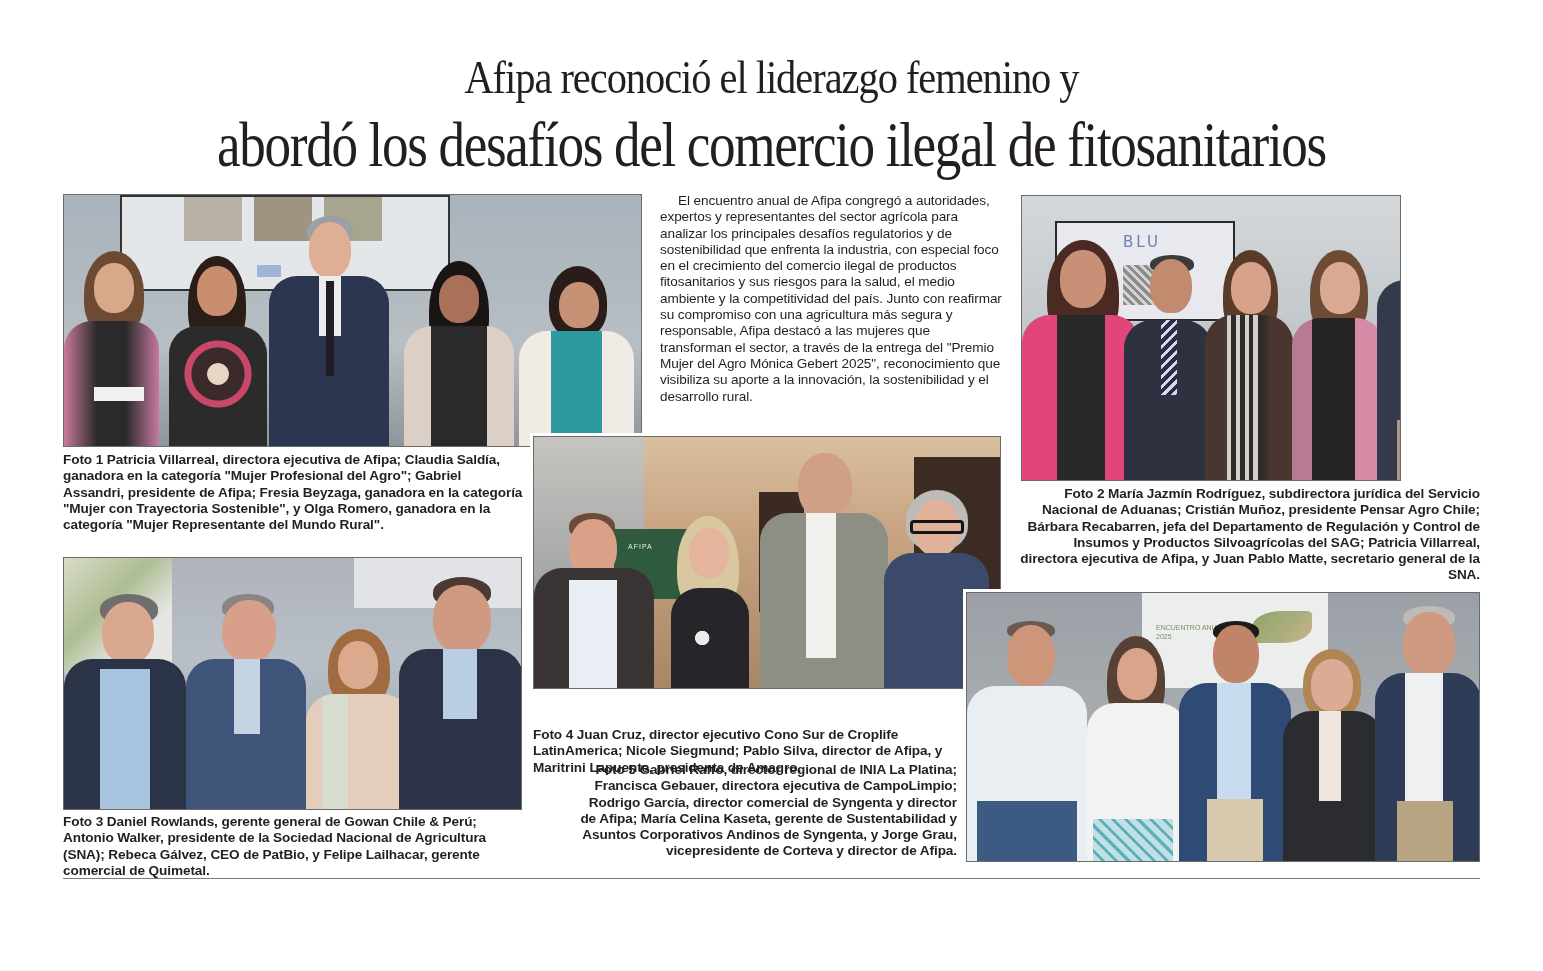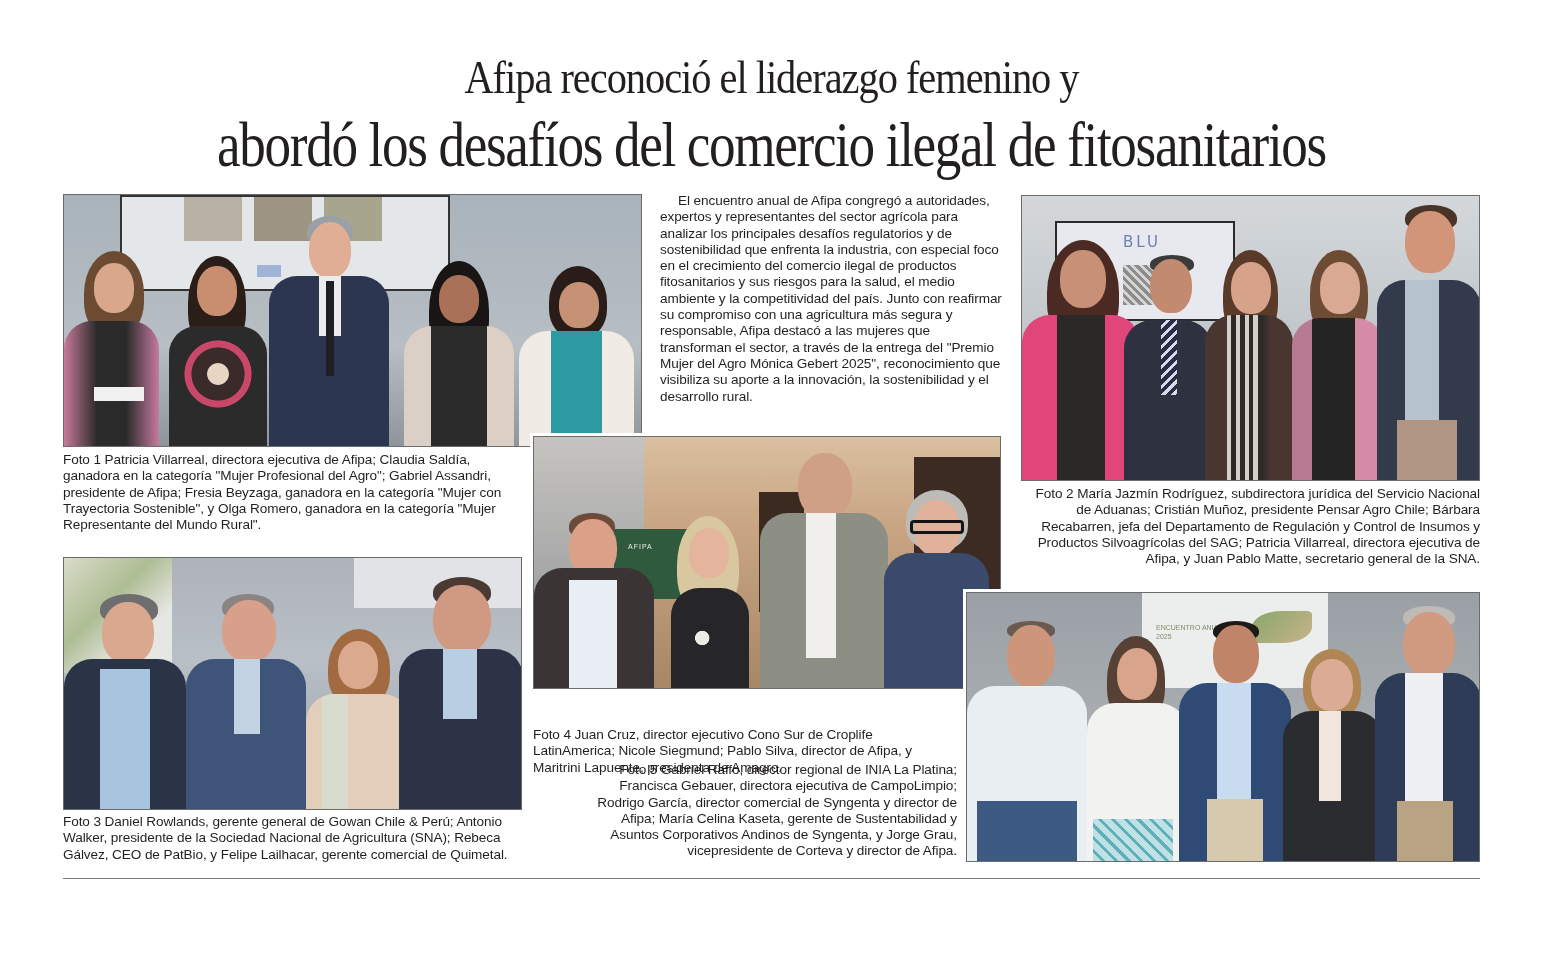--- a/index.html
+++ b/index.html
@@ -11,21 +11,21 @@
   .photo { position:absolute; overflow:hidden; border:1px solid #6b6b6b; box-sizing:border-box; }
   .photo.framed { outline:3px solid #ffffff; }
   .bg { position:absolute; inset:0; }
   .screen { position:absolute; background:#e9ecee; border:2px solid #333; box-sizing:border-box; }
   .person { position:absolute; bottom:0; }
   .head { position:absolute; border-radius:48% 48% 45% 45%; background:#d9a88a; }
   .hair { position:absolute; border-radius:50% 50% 40% 40%; }
   .body { position:absolute; bottom:0; border-radius:28px 28px 0 0; }
   .shirt { position:absolute; bottom:0; }
 
-  .caption { position:absolute; font-size:13.6px; line-height:16.3px; color:#231f20; letter-spacing:-0.1px; }
+  .caption { position:absolute; font-size:13.6px; line-height:16.3px; color:#231f20; letter-spacing:-0.1px;font-weight:bold; }
   .caption.right { text-align:right; }
   .body-text { position:absolute; left:660px; top:193px; width:345px; font-size:13.6px; line-height:16.3px; text-indent:18px; color:#231f20; letter-spacing:-0.1px; }
   .rule { position:absolute; left:63px; top:878px; width:1417px; height:1px; background:#7a7a7a; }
 </style>
 </head>
 <body>
 
 <div>
   <div class="headline hl1">Afipa reconoció el liderazgo femenino y</div>
   <div class="headline hl2">abordó los desafíos del comercio ilegal de fitosanitarios</div>
@@ -63,21 +63,21 @@
     <div class="head" style="left:35px; top:14px; width:40px; height:48px; background:#a87158;"></div>
     <div class="body" style="left:0; width:110px; height:120px; background:linear-gradient(90deg,#dccfc6 0 25%,#2a2a2a 25% 75%,#dccfc6 75%);"></div>
   </div>
   <div class="person" style="left:455px; width:115px; height:180px;">
     <div class="hair" style="left:30px; top:0; width:58px; height:72px; background:#2a1c18;"></div>
     <div class="head" style="left:40px; top:16px; width:40px; height:46px; background:#c59275;"></div>
     <div class="body" style="left:0; width:115px; height:115px; background:linear-gradient(90deg,#f0ebe4 0 28%,#2d9aa2 28% 72%,#f0ebe4 72%);"></div>
   </div>
 </div>
 
-<div class="photo" style="left:1021px; top:195px; width:459px; height:286px;">
+<div class="photo" style="left:1021px; top:195px; width:380px; height:286px;">
   <div class="bg" style="background:linear-gradient(180deg,#d4d8db 0%,#c3c8cc 45%,#a9aeb2 100%);"></div>
   <div class="screen" style="left:33px; top:25px; width:180px; height:100px; background:#e8e9ee; border-color:#2a2a2a;">
     <div style="position:absolute; left:66px; top:10px; font-family:'DejaVu Sans', sans-serif; font-size:15px; letter-spacing:3px; color:#6d7fb3;">BLU</div>
     <div style="position:absolute; left:66px; top:42px; width:34px; height:40px; background:repeating-linear-gradient(45deg,#8c8c8c 0 3px,#d4d4d4 3px 6px);"></div>
   </div>
   <div class="person" style="left:0; width:118px; height:240px;">
     <div class="hair" style="left:25px; top:0; width:72px; height:105px; background:#4a2a22;"></div>
     <div class="head" style="left:38px; top:10px; width:46px; height:58px; background:#c99078;"></div>
     <div class="body" style="left:0; width:118px; height:165px; background:linear-gradient(90deg,#e0467a 0 30%,#2b2828 30% 70%,#e0467a 70%);"></div>
   </div>

